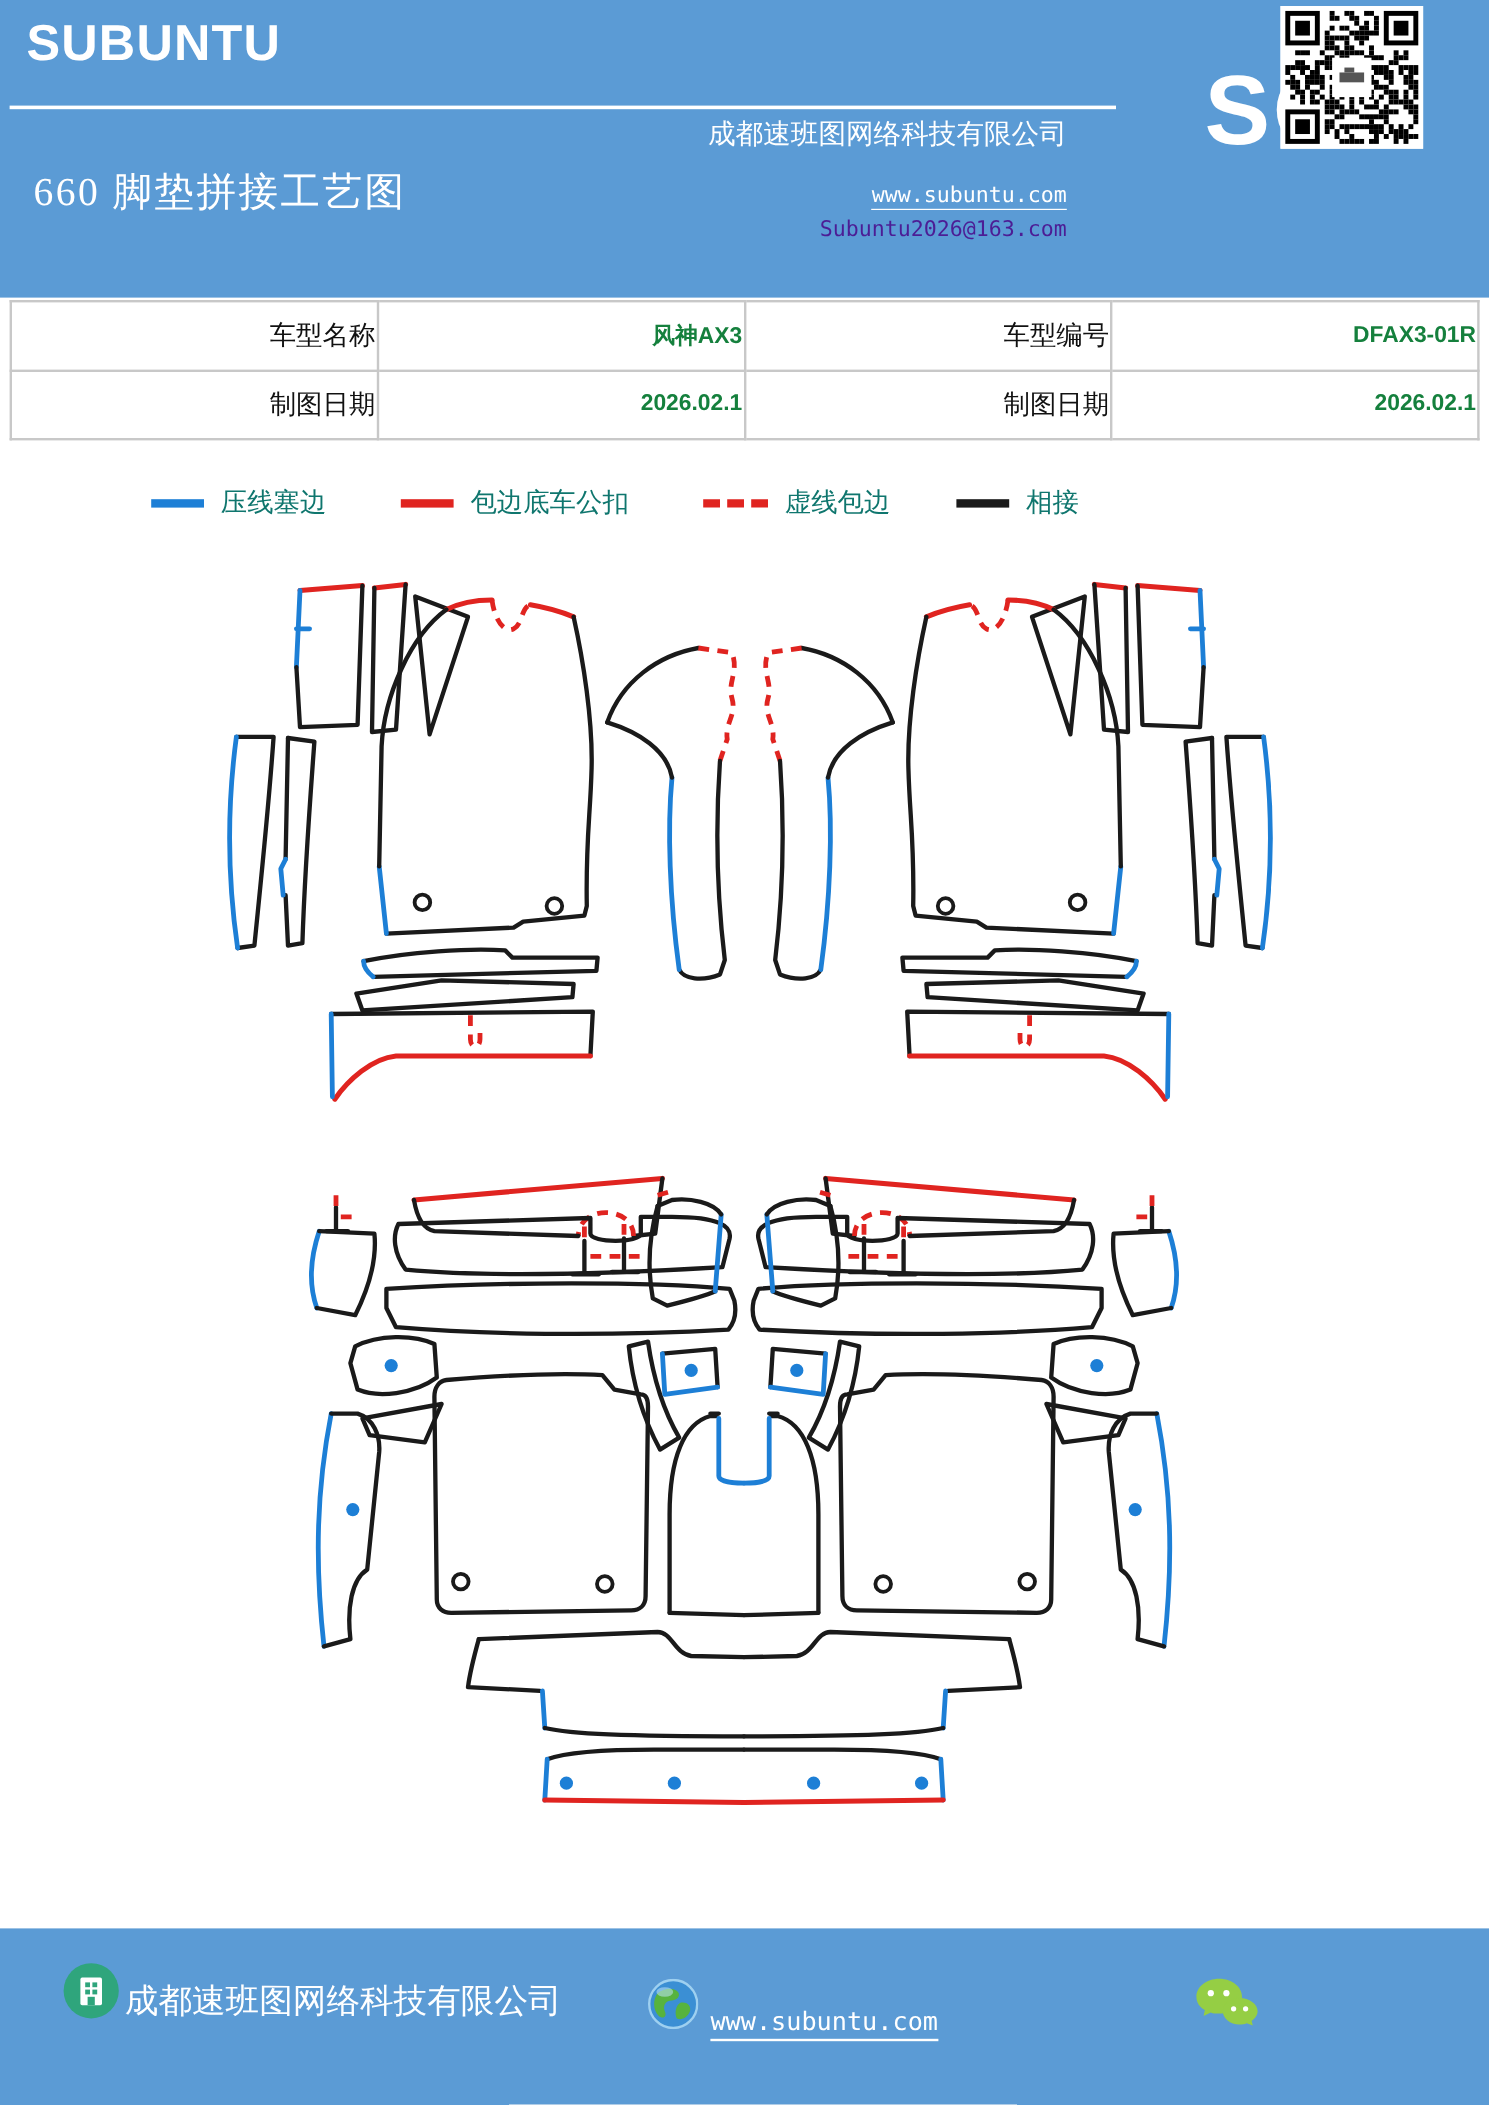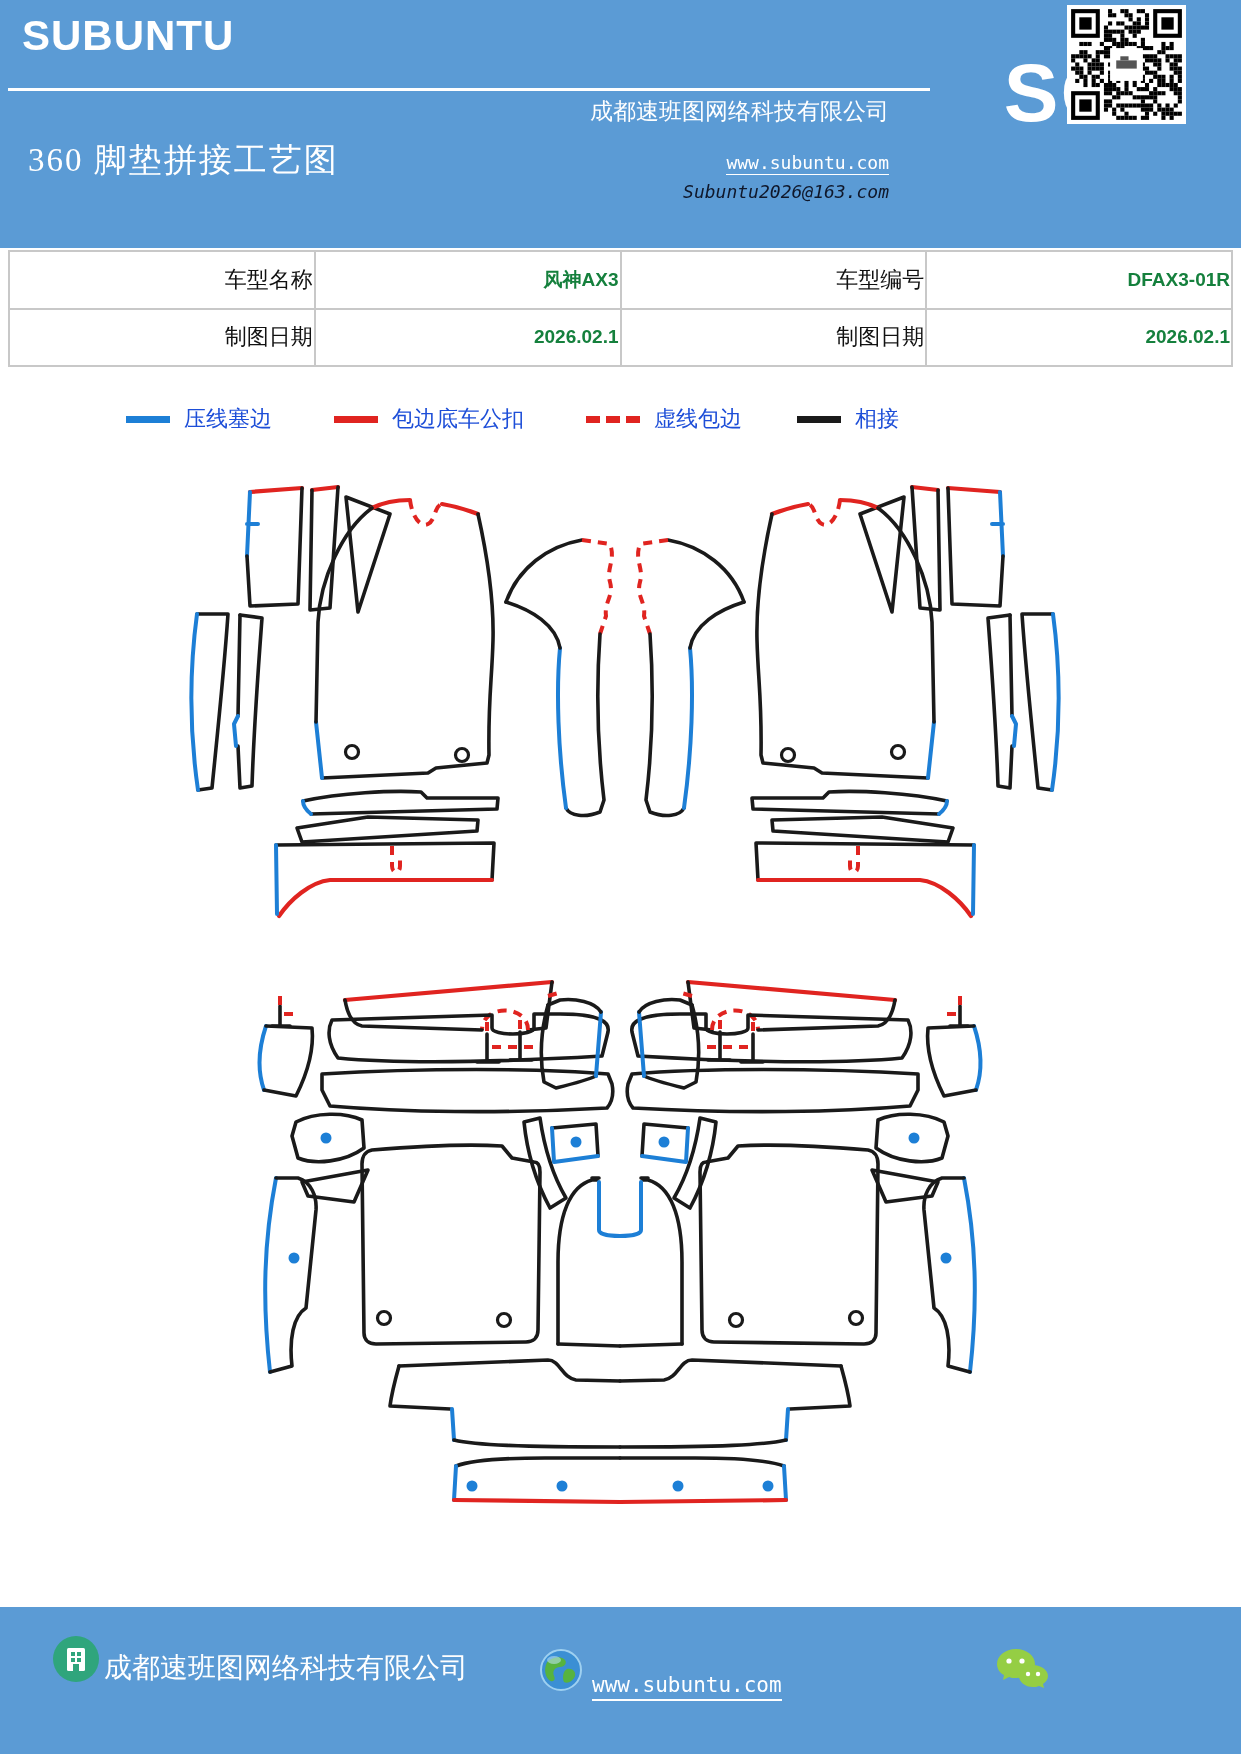--- a/index.html
+++ b/index.html
@@ -9,33 +9,33 @@
   .header{position:absolute;left:0;top:0;width:1241px;height:248px;background:#5b9bd5;}
   .brand{position:absolute;left:22px;top:12px;color:#fff;font-size:42px;font-weight:800;letter-spacing:1px;}
   .header-rule{position:absolute;left:8px;top:88px;width:922px;height:3px;background:#fff;}
   .header-company{position:absolute;right:352px;top:96px;color:#fff;font-size:23px;
         font-family:"Liberation Serif",serif;white-space:nowrap;}
   .sop{position:absolute;right:58px;top:46px;color:#fff;font-size:82px;font-weight:700;letter-spacing:2px;}
   .doc-title{position:absolute;left:28px;top:138px;color:#fff;font-size:33px;
         font-family:"Liberation Serif",serif;letter-spacing:2px;}
   .header-url{position:absolute;right:352px;top:152px;color:#fff;font-size:18px;
         font-family:"DejaVu Sans Mono",monospace;border-bottom:1.5px solid #fff;padding-bottom:1px;cursor:pointer;}
-  .header-email{position:absolute;right:352px;top:181px;color:#0f172a;font-size:18px;
-        font-family:"DejaVu Sans Mono",monospace;font-style:italic;}
+  .header-email{position:absolute;right:352px;top:181px;color:#4c1d95;font-size:18px;
+        font-family:"DejaVu Sans Mono",monospace;}
   
   .info-table{position:absolute;left:8px;top:250px;width:1225px;height:117px;border-collapse:collapse;}
   .info-table td{border:2px solid #c8c8c8;text-align:right;vertical-align:middle;width:25%;}
   .cell-label{font-family:"Liberation Serif",serif;font-size:22px;color:#111;}
   .cell-value{font-size:19px;font-weight:600;color:#15803d;}
   
   .legend{position:absolute;left:0;top:402px;width:1241px;height:34px;}
   .legend-item{position:absolute;top:0;height:34px;display:flex;align-items:center;}
   .swatch{display:inline-block;width:44px;height:7px;margin-right:14px;}
   .swatch-dashed{display:inline-block;width:54px;height:0;border-top:7px dashed #e02420;margin-right:14px;}
-  .legend-label{font-family:"Liberation Serif",serif;font-size:22px;color:#1d4ed8;white-space:nowrap;}
+  .legend-label{font-family:"Liberation Serif",serif;font-size:22px;color:#0f766e;white-space:nowrap;}
   
   .diagram-svg{position:absolute;left:0;top:0;width:1241px;height:1754px;}
   .k{stroke:#1a1a1a;fill:none;stroke-width:3.6;stroke-linecap:round;stroke-linejoin:round;}
   .b{stroke:#1d7fd6;fill:none;stroke-width:4;stroke-linecap:round;stroke-linejoin:round;}
   .r{stroke:#e02420;fill:none;stroke-width:4.2;stroke-linecap:round;stroke-linejoin:round;}
   .rd{stroke:#e02420;fill:none;stroke-width:4;stroke-dasharray:9 7;stroke-linecap:butt;}
   .hole{stroke:#1a1a1a;fill:#fff;stroke-width:3.2;}
   .dot{fill:#1d7fd6;stroke:none;}
   
   .footer{position:absolute;left:0;top:1607px;width:1241px;height:147px;background:#5b9bd5;}
@@ -51,21 +51,21 @@
 </head>
 <body>
 
 <div class="page">
 
   <div class="header">
     <div class="brand">SUBUNTU</div>
     <div class="header-rule"></div>
     <div class="header-company">成都速班图网络科技有限公司</div>
     <div class="sop">SOP</div>
-    <div class="doc-title">360 脚垫拼接工艺图</div>
+    <div class="doc-title">660 脚垫拼接工艺图</div>
     <div class="header-url">www.subuntu.com</div>
     <div class="header-email">Subuntu2026@163.com</div>
   </div>
 
   <table class="info-table">
     <tbody>
         <tr>
       <td class="cell-label">车型名称</td>
       <td class="cell-value">风神AX3</td>
       <td class="cell-label">车型编号</td>

